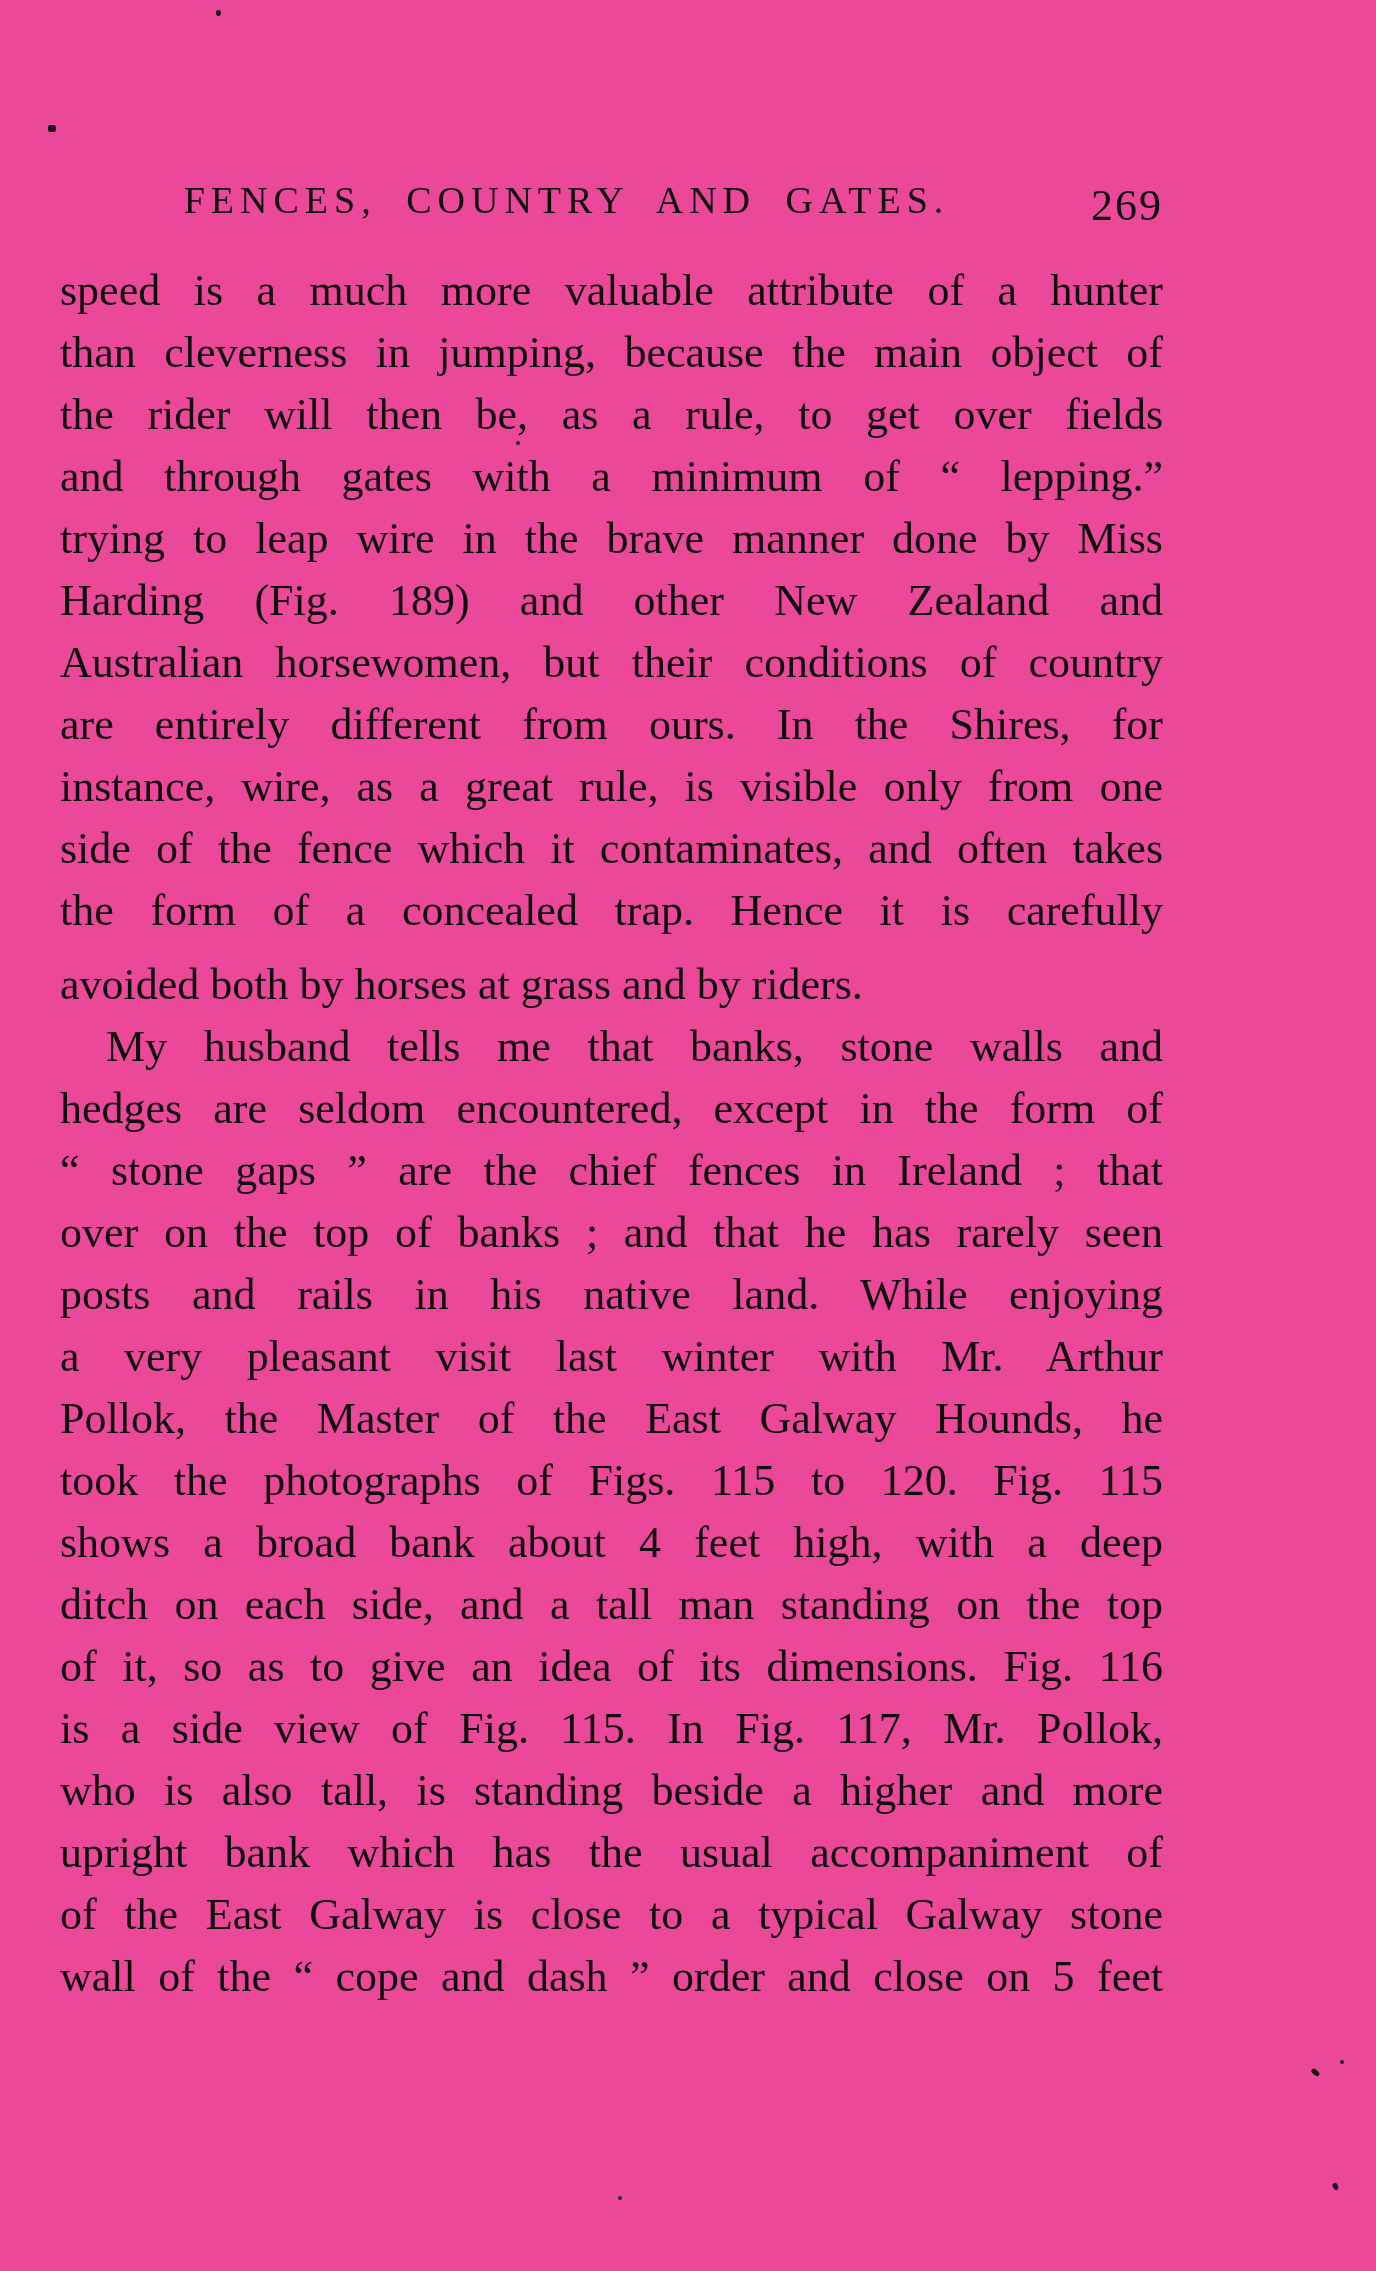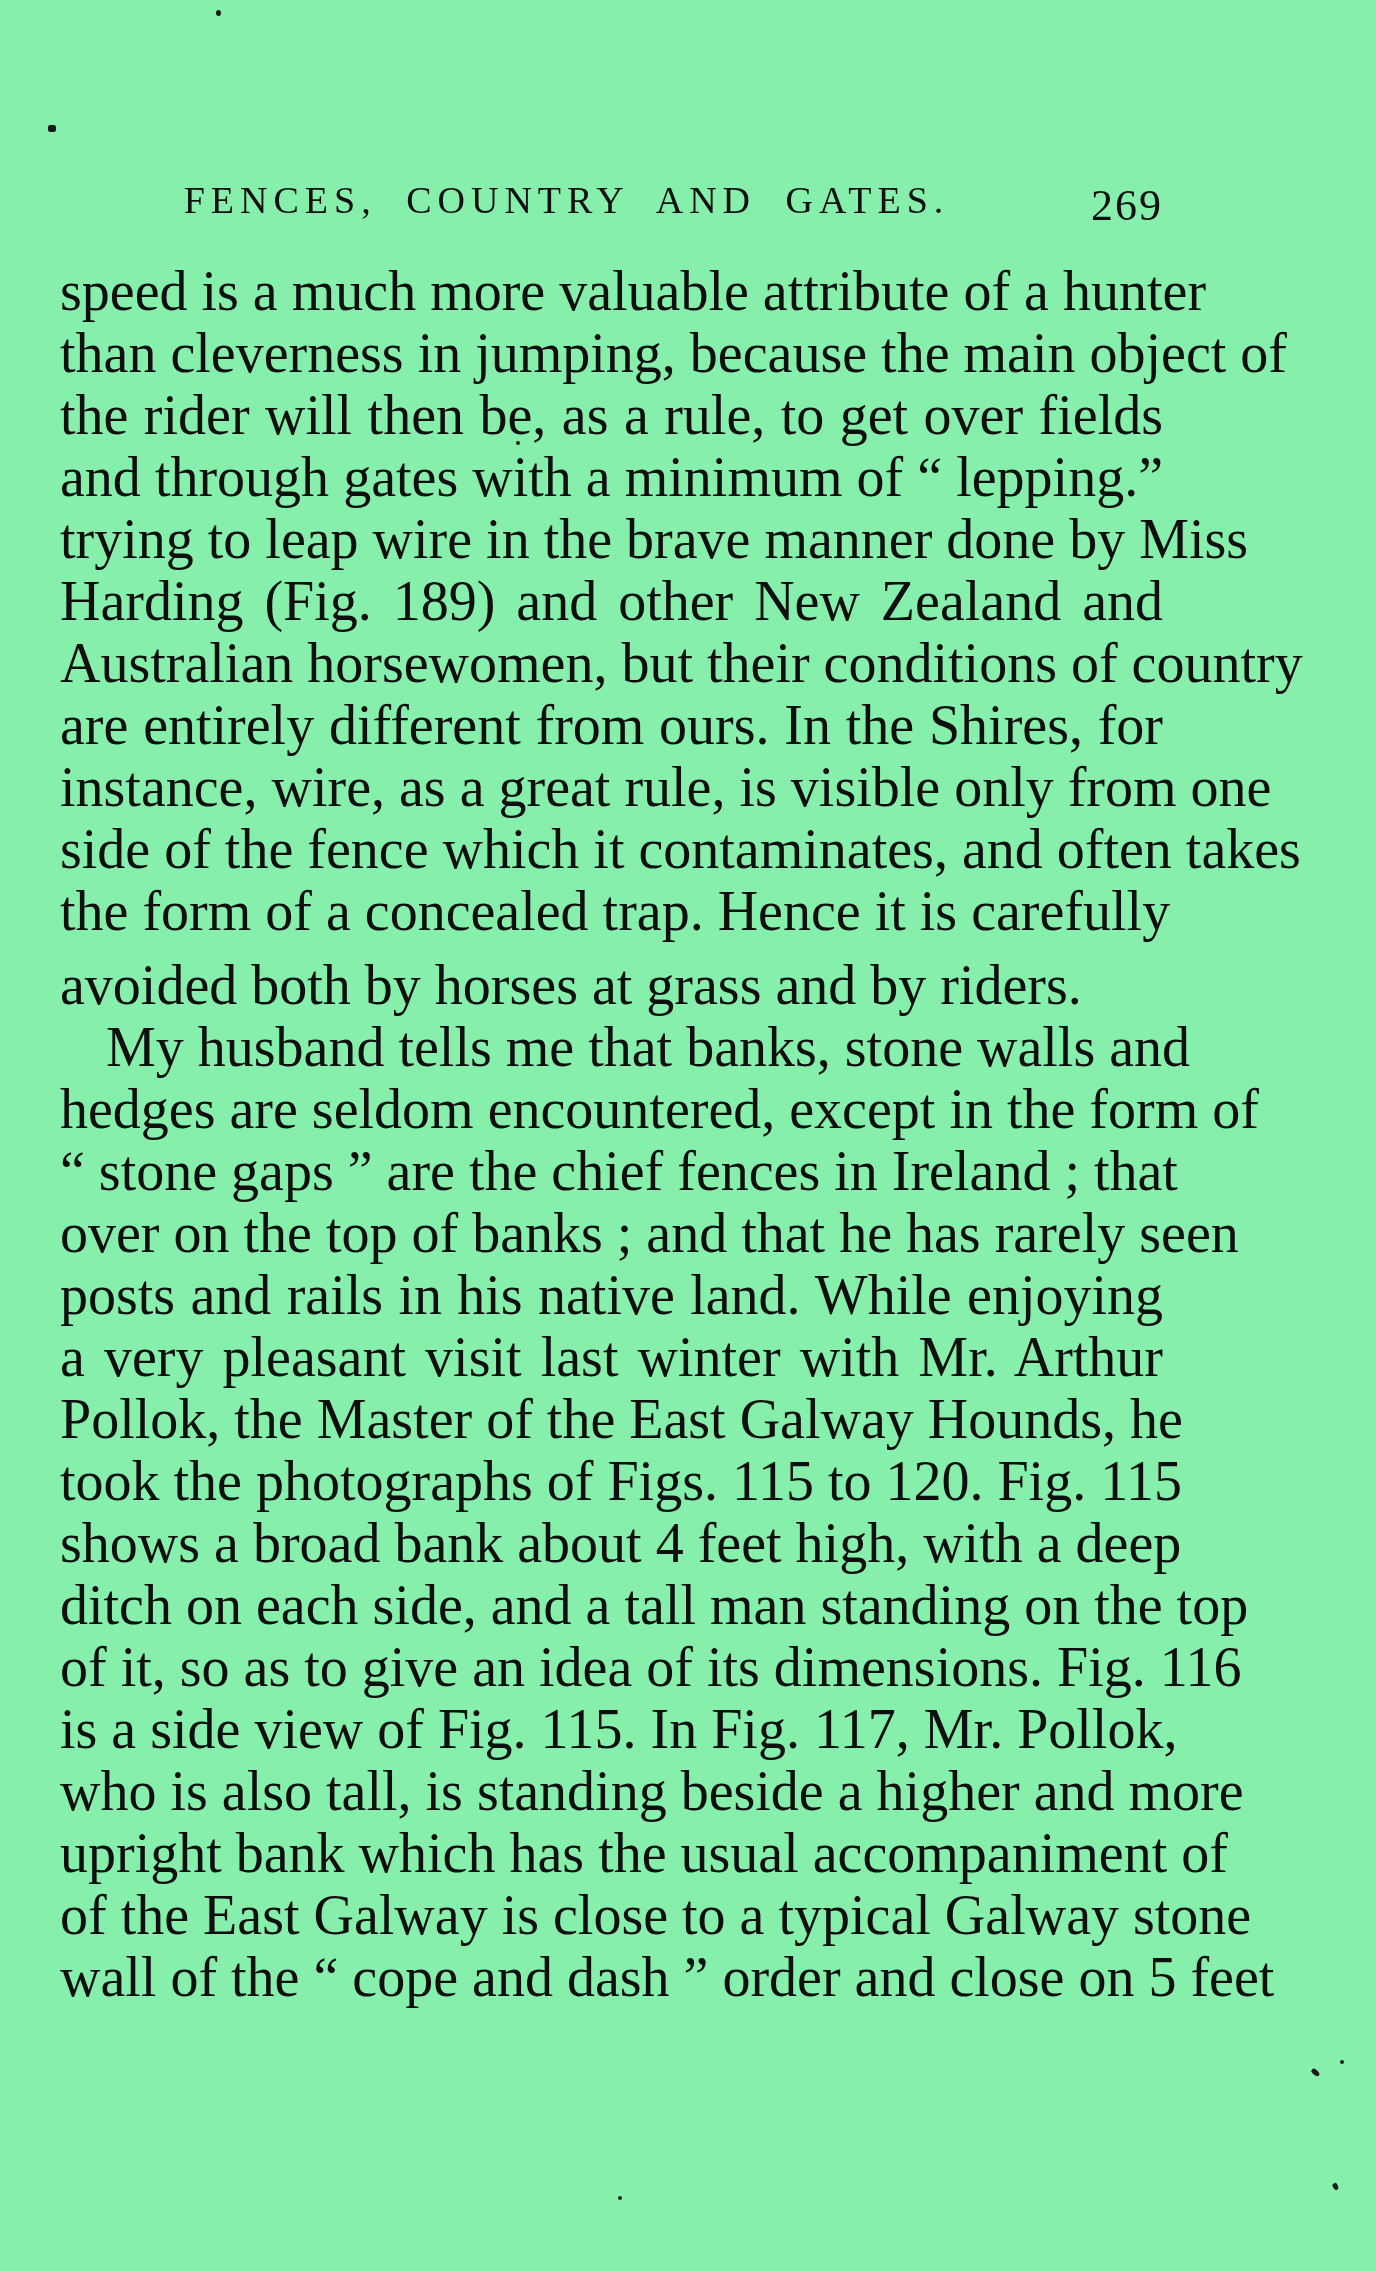--- a/index.html
+++ b/index.html
@@ -8,21 +8,21 @@
     height: 2271px;
     position: relative;
     background: #ffffff;
     font-family: "Liberation Serif", "DejaVu Serif", serif;
     color: #0f0f0f;
     overflow: hidden;
   }
   .scan-page {
     position: absolute;
     inset: 0;
-    background: #86efac;
+    background: #ec4899;
   }
   .running-head {
     position: absolute;
     left: 60px;
     top: 178px;
     width: 1103px;
     height: 44px;
   }
   .running-head .head-title {
     position: absolute;
@@ -40,21 +40,21 @@
     top: 2px;
     font-size: 44px;
     letter-spacing: 2px;
     color: #101010;
   }
   .text-block {
     position: absolute;
     left: 60px;
     top: 260px;
     width: 1103px;
-    font-size: 56px;
+    font-size: 44px;
     line-height: 62px;
     color: #0f0f0f;
   }
   .line {
     width: 1103px;
     white-space: nowrap;
     text-align: justify;
     text-align-last: justify;
     text-justify: inter-word;
   }

